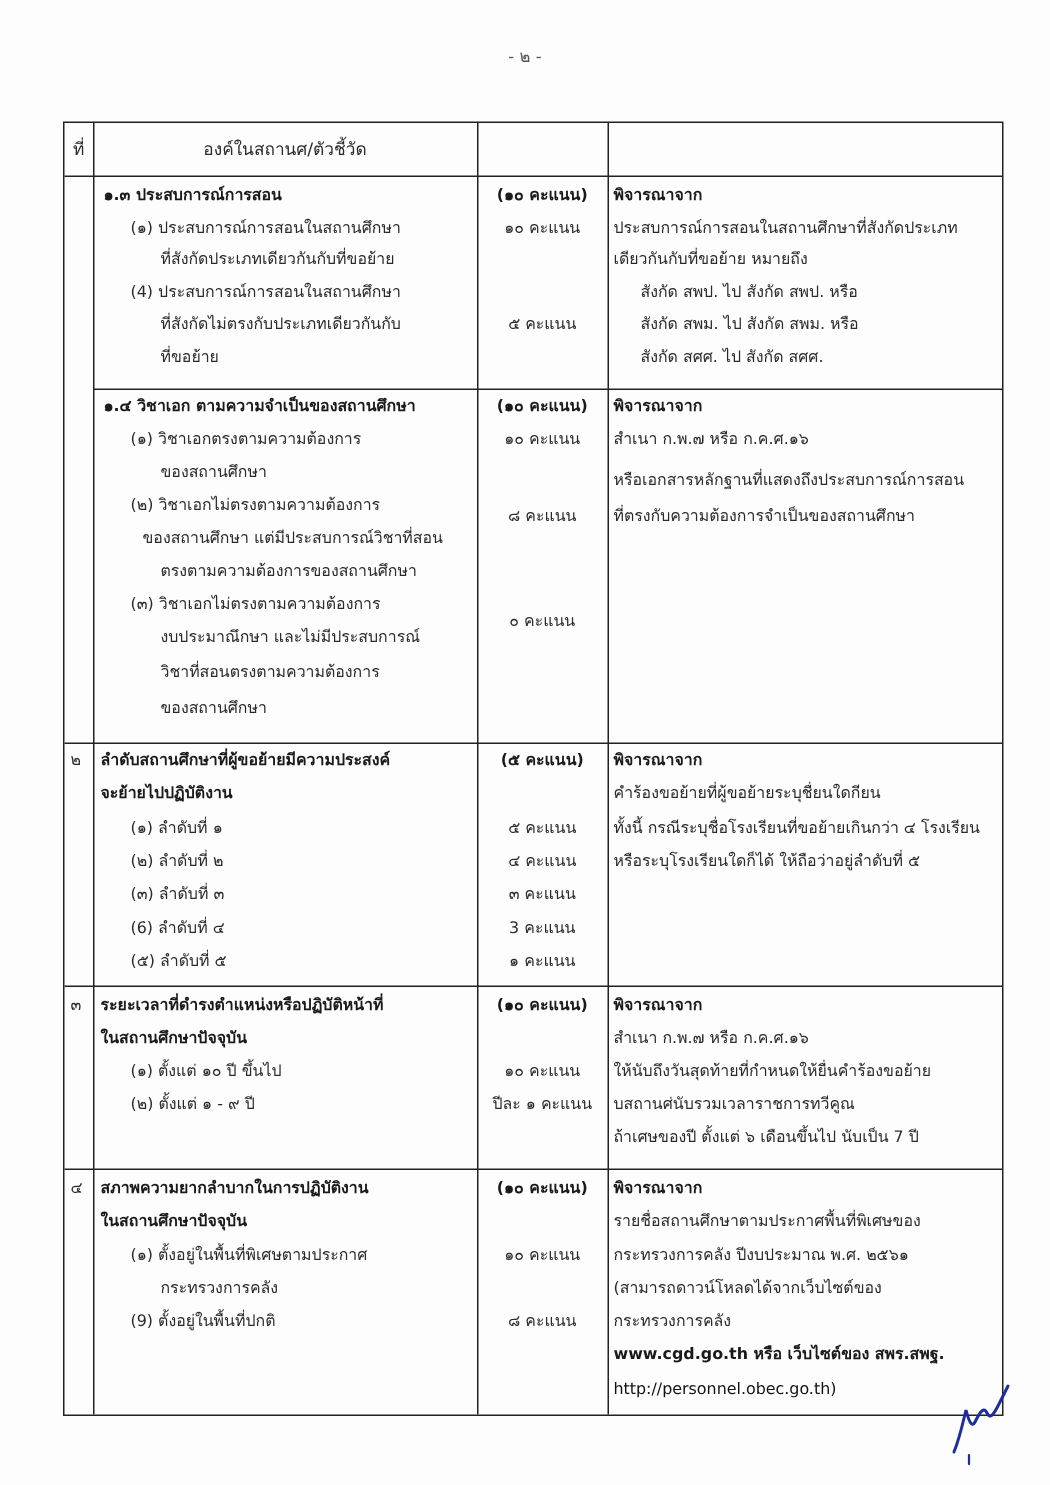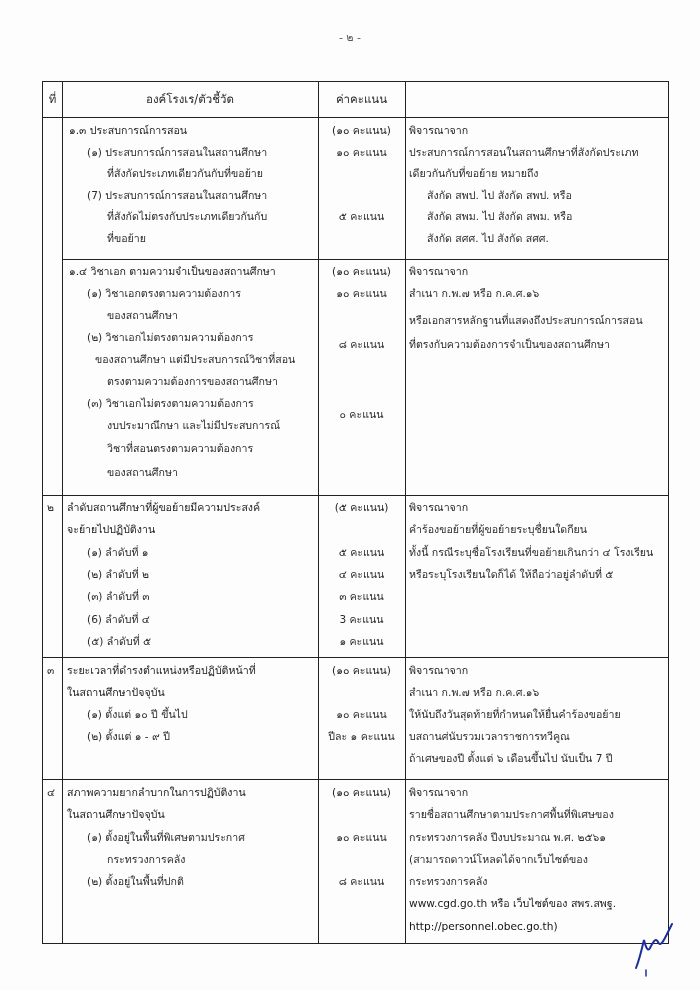--- a/index.html
+++ b/index.html
@@ -12,21 +12,21 @@
     font-size: 11px; color: #555;
   }
   .tbl {
     position: absolute; left: 42px; top: 81px; width: 627px; height: 863px;
     border: 1.5px solid #222; box-sizing: border-box;
   }
   .vline { position: absolute; top: 0; bottom: 0; width: 0; border-left: 1.3px solid #222; }
   .hline { position: absolute; height: 0; border-top: 1.3px solid #222; }
   .cell { position: absolute; font-size: 10.6px; line-height: 21.5px; white-space: nowrap; }
   .hdr { font-size: 11.5px; font-weight: normal; text-align: center; line-height: 35px; }
-  .b { font-weight: normal; color: #1a1a1a; }
+  .b { font-weight: bold; color: #1a1a1a; }
   .ind1 { padding-left: 18px; }
   .ind2 { padding-left: 38px; }
   .ind2b { padding-left: 26px; }
   .right { text-align: center; }
   .sig { position: absolute; left: 628px; top: 918px; }
 </style>
 </head>
 <body>
 
 <div class="page-num">- ๒ -</div>
@@ -37,28 +37,27 @@
   <div class="vline" style="left:275px"></div>
   <div class="vline" style="left:362px"></div>
 
   <div class="hline" style="left:0;right:0;top:35px"></div>
   <div class="hline" style="left:19px;right:0;top:177px"></div>
   <div class="hline" style="left:0;right:0;top:413px"></div>
   <div class="hline" style="left:0;right:0;top:575px"></div>
   <div class="hline" style="left:0;right:0;top:697px"></div>
 
   <div class="cell hdr" style="left:0;width:19px;top:0">ที่</div>
-  <div class="cell hdr" style="left:19px;width:256px;top:0">องค์โรงเร/ตัวชี้วัด</div>
-  <div class="cell hdr" style="left:275px;width:87px;top:0">ค่าคะแนน</div>
+  <div class="cell hdr" style="left:19px;width:256px;top:0">องค์ในสถานศ/ตัวชี้วัด</div>
 
   <div>
     <div class="cell b" style="left:26px;top:38px">๑.๓  ประสบการณ์การสอน</div>
     <div class="cell ind1" style="left:26px;top:60px">(๑) ประสบการณ์การสอนในสถานศึกษา</div>
     <div class="cell ind2" style="left:26px;top:81px">ที่สังกัดประเภทเดียวกันกับที่ขอย้าย</div>
-    <div class="cell ind1" style="left:26px;top:103px">(7) ประสบการณ์การสอนในสถานศึกษา</div>
+    <div class="cell ind1" style="left:26px;top:103px">(4) ประสบการณ์การสอนในสถานศึกษา</div>
     <div class="cell ind2" style="left:26px;top:124px">ที่สังกัดไม่ตรงกับประเภทเดียวกันกับ</div>
     <div class="cell ind2" style="left:26px;top:146px">ที่ขอย้าย</div>
 
     <div class="cell b right" style="left:275px;width:87px;top:38px">(๑๐ คะแนน)</div>
     <div class="cell right" style="left:275px;width:87px;top:60px">๑๐ คะแนน</div>
     <div class="cell right" style="left:275px;width:87px;top:124px">๕ คะแนน</div>
 
     <div class="cell b" style="left:366px;top:38px">พิจารณาจาก</div>
     <div class="cell" style="left:366px;top:60px">ประสบการณ์การสอนในสถานศึกษาที่สังกัดประเภท</div>
     <div class="cell" style="left:366px;top:81px">เดียวกันกับที่ขอย้าย หมายถึง</div>
@@ -130,21 +129,21 @@
     <div class="cell" style="left:366px;top:644px">บสถานศ่นับรวมเวลาราชการทวีคูณ</div>
     <div class="cell" style="left:366px;top:666px">ถ้าเศษของปี ตั้งแต่ ๖ เดือนขึ้นไป นับเป็น 7 ปี</div>
   </div>
 
   <div>
     <div class="cell" style="left:4px;top:700px">๔</div>
     <div class="cell b" style="left:24px;top:700px">สภาพความยากลำบากในการปฏิบัติงาน</div>
     <div class="cell b" style="left:24px;top:722px">ในสถานศึกษาปัจจุบัน</div>
     <div class="cell ind1" style="left:26px;top:745px">(๑) ตั้งอยู่ในพื้นที่พิเศษตามประกาศ</div>
     <div class="cell ind2" style="left:26px;top:767px">กระทรวงการคลัง</div>
-    <div class="cell ind1" style="left:26px;top:789px">(๒) ตั้งอยู่ในพื้นที่ปกติ</div>
+    <div class="cell ind1" style="left:26px;top:789px">(9) ตั้งอยู่ในพื้นที่ปกติ</div>
 
     <div class="cell b right" style="left:275px;width:87px;top:700px">(๑๐ คะแนน)</div>
     <div class="cell right" style="left:275px;width:87px;top:745px">๑๐ คะแนน</div>
     <div class="cell right" style="left:275px;width:87px;top:789px">๘ คะแนน</div>
 
     <div class="cell b" style="left:366px;top:700px">พิจารณาจาก</div>
     <div class="cell" style="left:366px;top:722px">รายชื่อสถานศึกษาตามประกาศพื้นที่พิเศษของ</div>
     <div class="cell" style="left:366px;top:745px">กระทรวงการคลัง ปีงบประมาณ พ.ศ. ๒๕๖๑</div>
     <div class="cell" style="left:366px;top:767px">(สามารถดาวน์โหลดได้จากเว็บไซต์ของ</div>
     <div class="cell" style="left:366px;top:789px">กระทรวงการคลัง</div>

